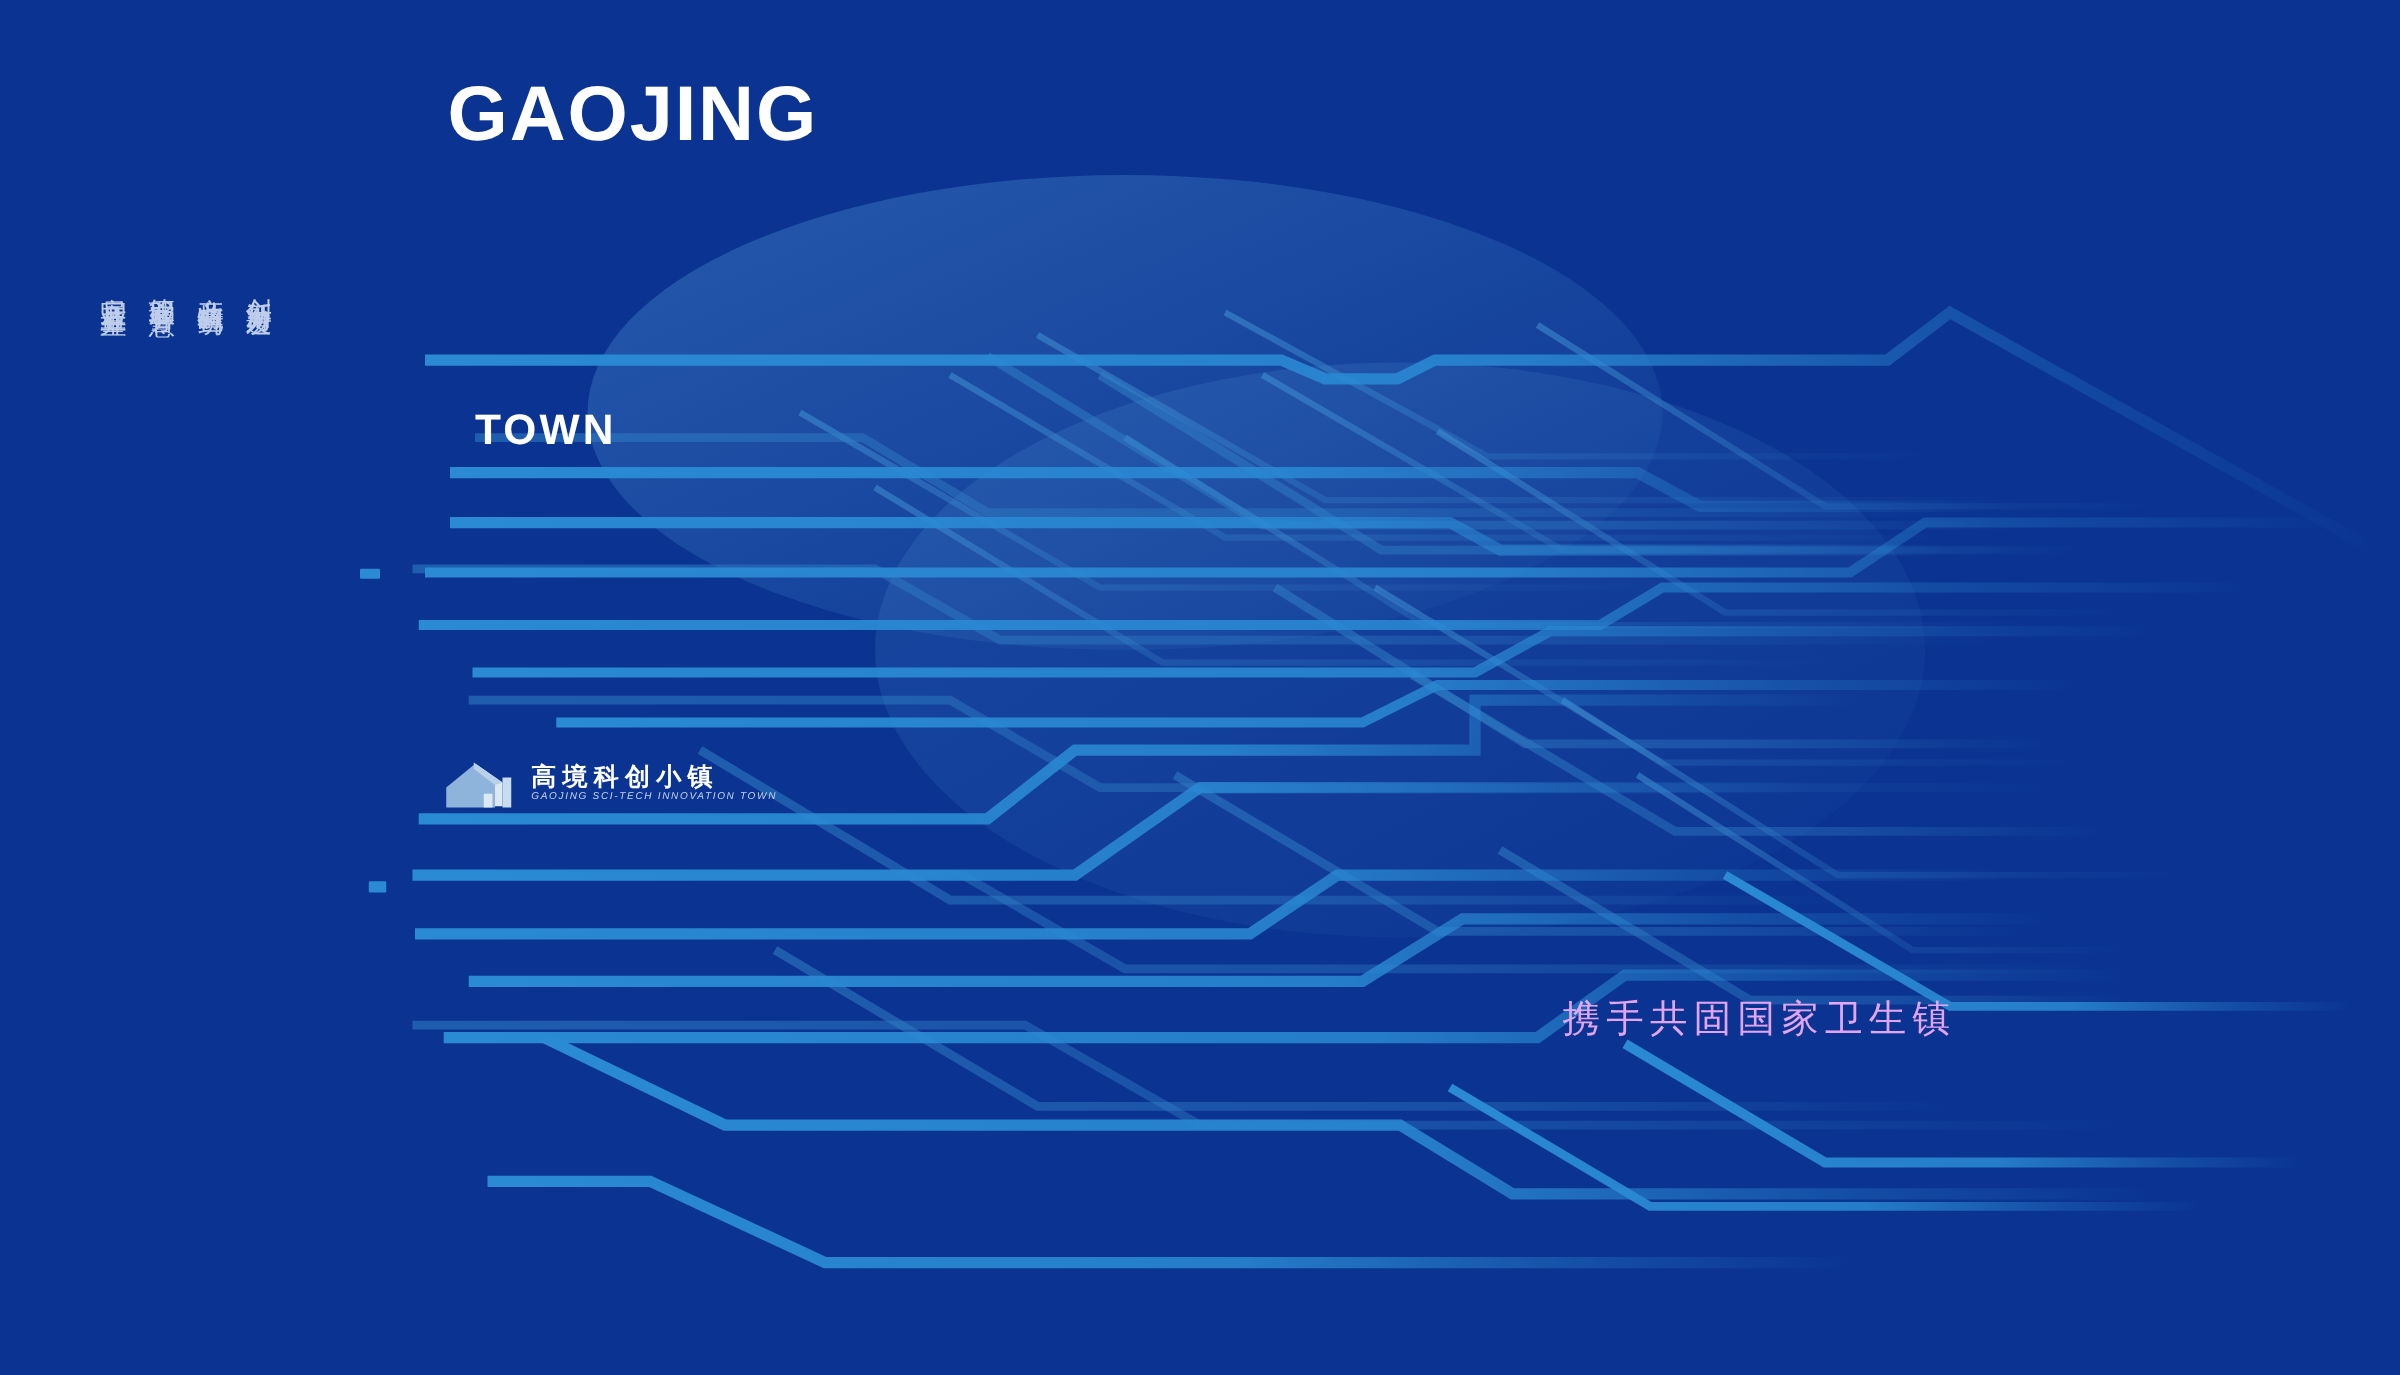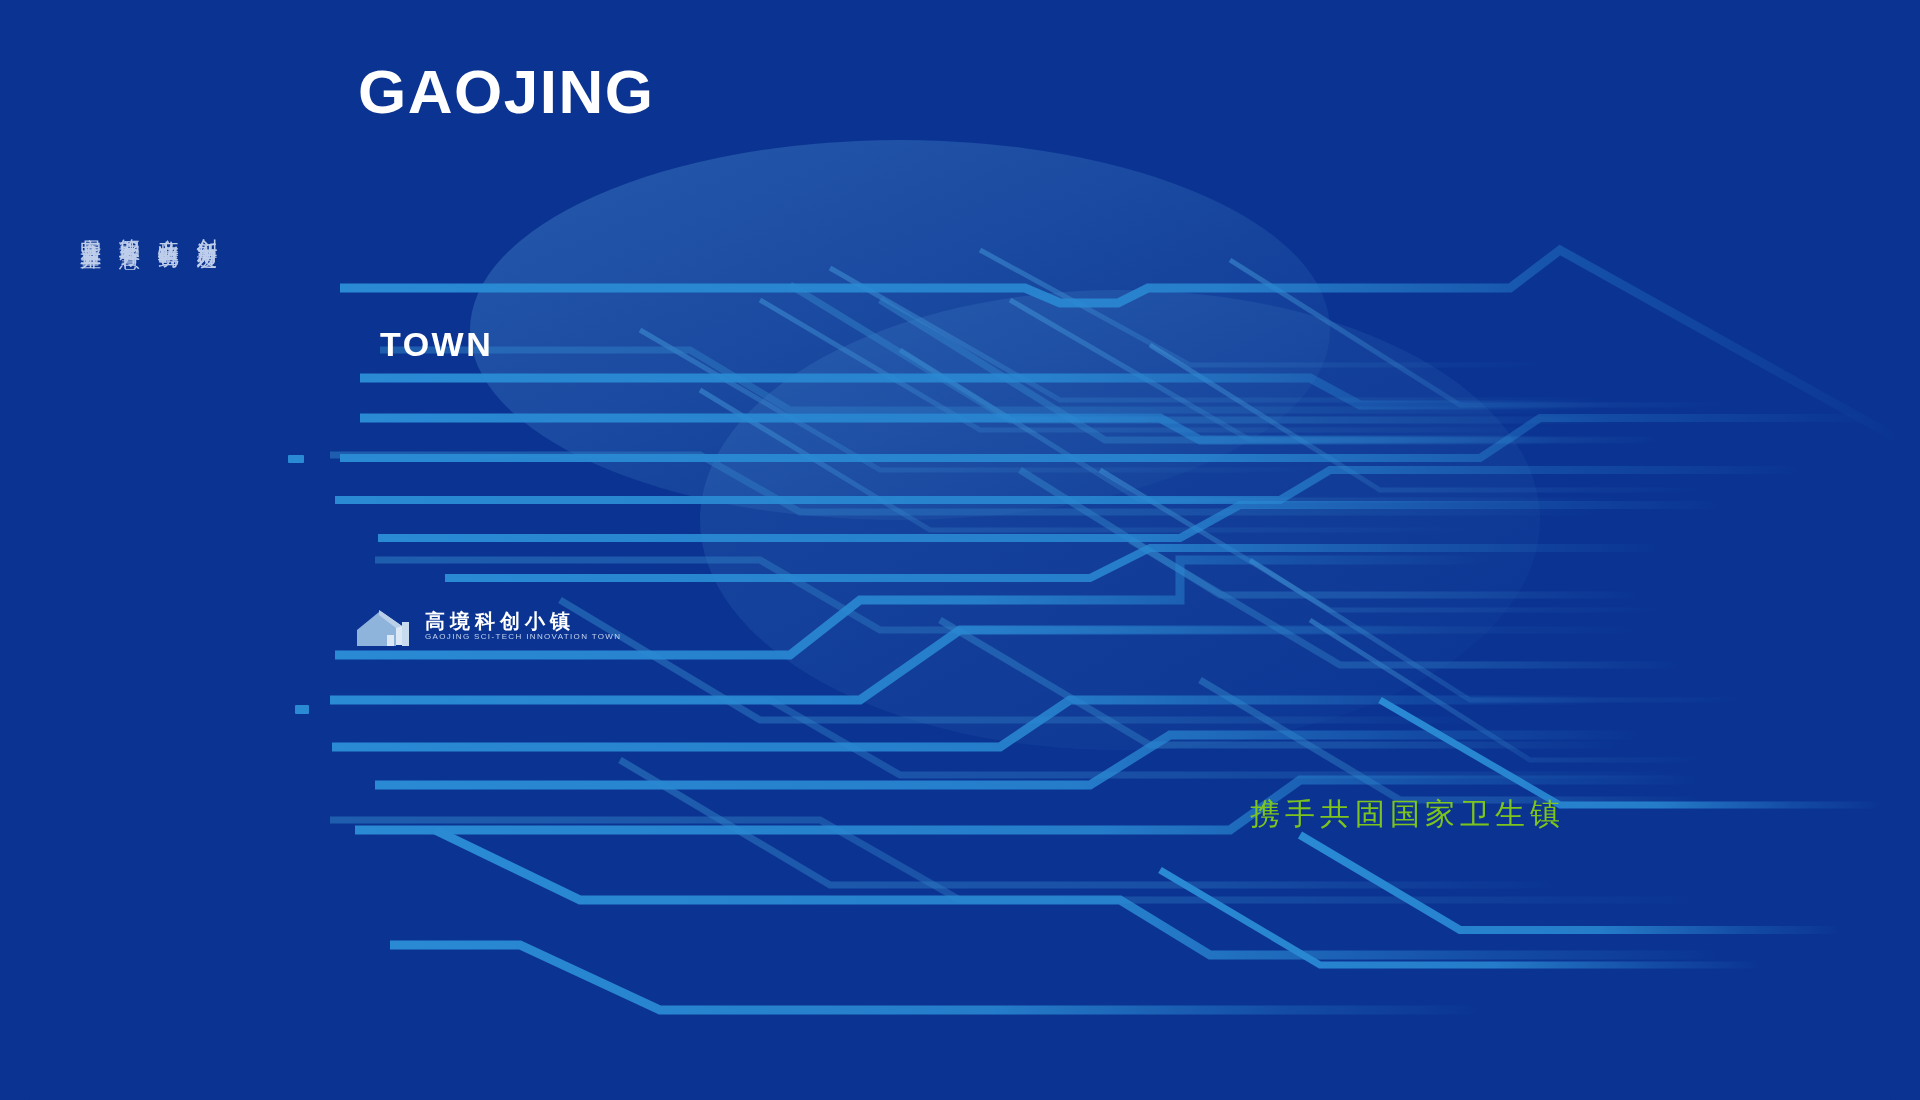--- a/index.html
+++ b/index.html
@@ -95,35 +95,36 @@
     line-height:1;
     white-space:nowrap;
   }
   #logo-en {
     color:#c6d6ef;
     font-size:8px;
     letter-spacing:1.35px;
     font-family:"Liberation Sans", sans-serif;
     line-height:1;
     white-space:nowrap;
+    font-style:italic;
   }
 
   
   #corner-slogan {
     position:absolute;
     right:355px; bottom:262px;
     text-align:left;
     z-index:8;
   }
   .corner-line {
-    color:#84cc16;
+    color:#f0abfc;
     font-size:30px;
     letter-spacing:5px;
     line-height:1.42;
-    font-family:Liberation Mono, monospace;
+    font-family:Liberation Serif, serif;
     white-space:nowrap;
     opacity:.95;
   }
 </style>
 </head>
 <body>
 
 <div id="poster">
 
   <svg id="circuit-art" viewBox="0 0 1920 1100" preserveAspectRatio="none" aria-hidden="true">

